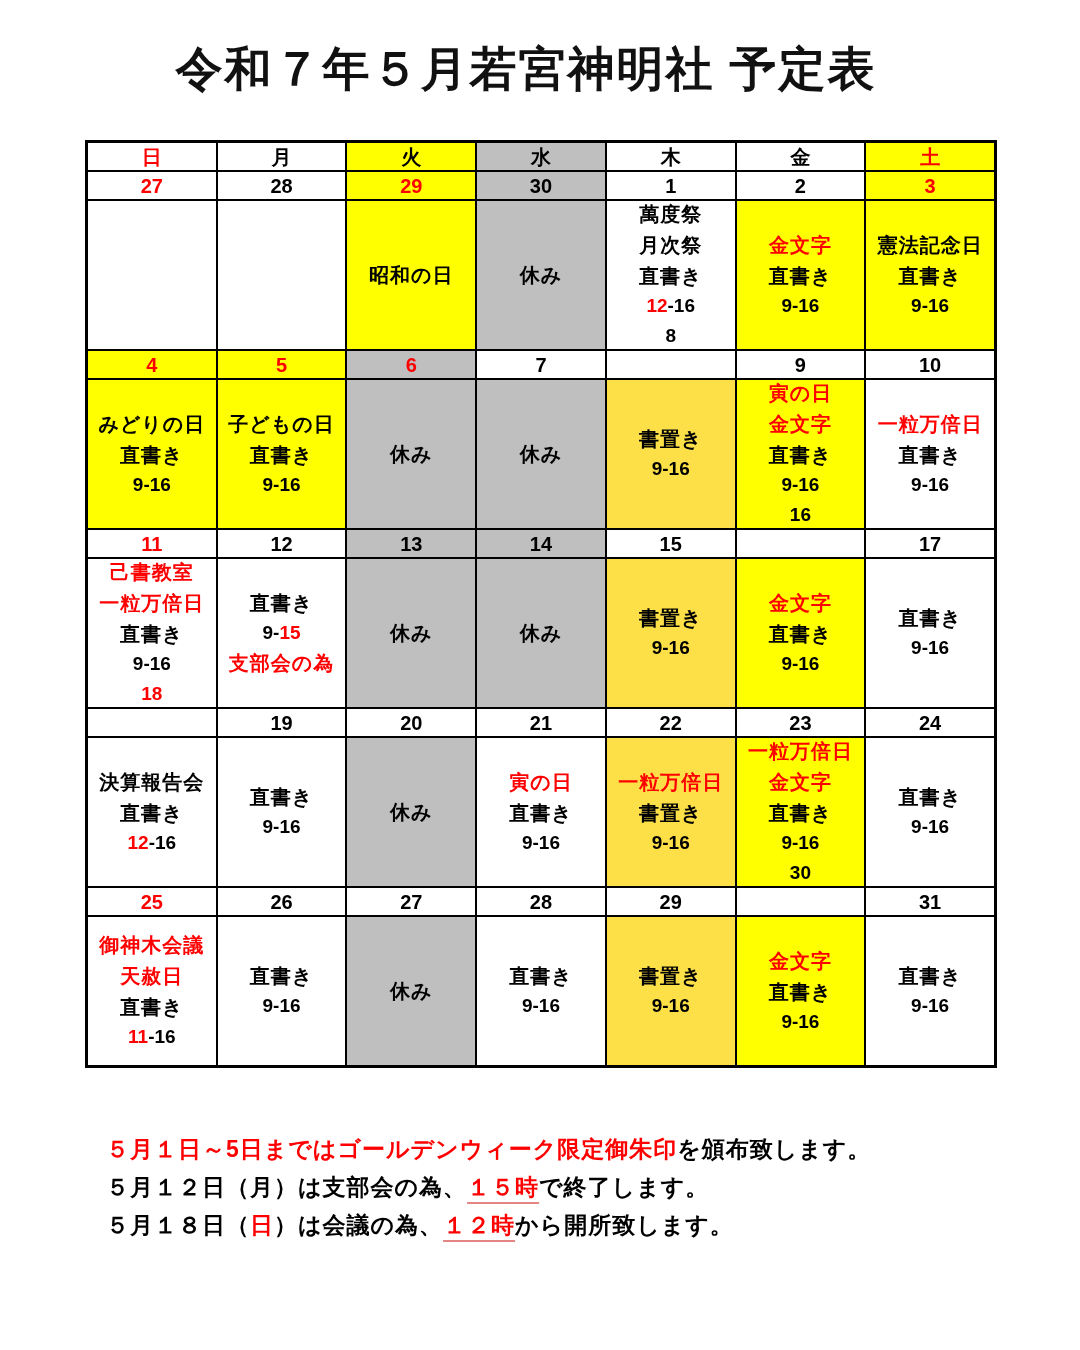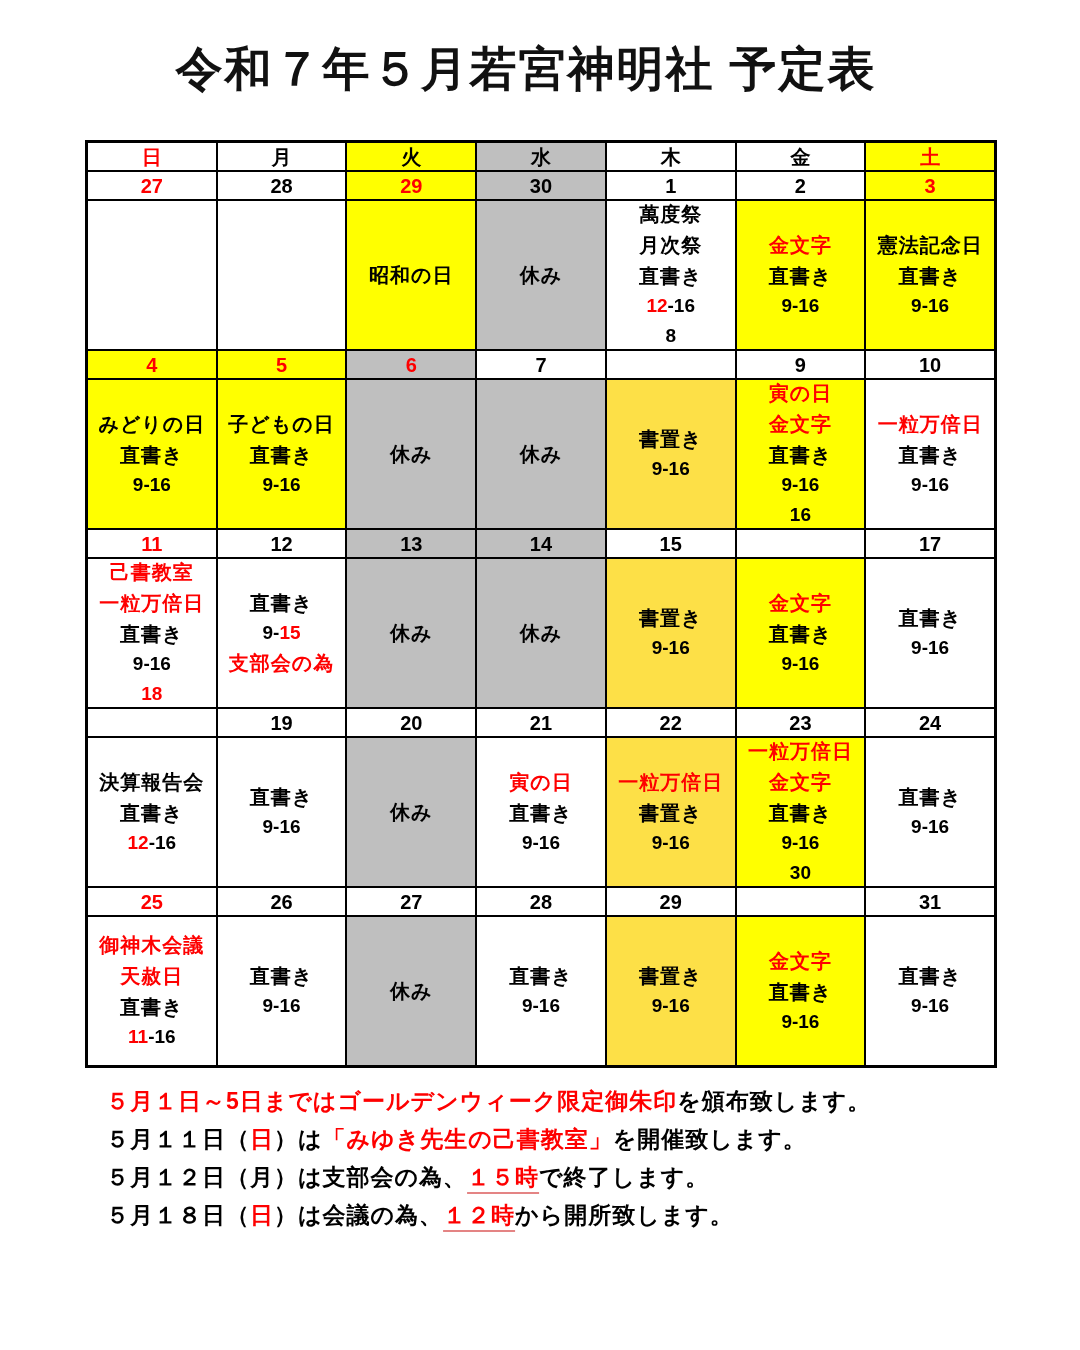--- a/index.html
+++ b/index.html
@@ -38,21 +38,21 @@
     letter-spacing:1px;
   }
   .cell-line.num{font-size:19px;letter-spacing:0;}
   .bg-white{background:#ffffff;}
   .bg-yellow{background:#ffff00;}
   .bg-gray{background:#bfbfbf;}
   .bg-blue{background:#fde047;}
   .fg-red,.red{color:#fe0000;}
   .fg-black{color:#000;}
   .notes{
-    position:absolute;left:106px;top:1090px;width:900px;
+    position:absolute;left:106px;top:1138px;width:900px;
   }
   .note-line{
     font-size:23px;font-weight:bold;line-height:1.0;margin-bottom:15px;
     letter-spacing:1px;white-space:nowrap;
   }
   .note-line span.u{
     text-decoration:underline;
     text-decoration-color:#e48484;
     text-decoration-thickness:2px;
     text-underline-offset:7px;
@@ -254,16 +254,15 @@
       <div class="cell-line num"><span>9-16</span></div>
     </div>
     <div class="content-cell bg-white">
       <div class="cell-line"><span>直書き</span></div>
       <div class="cell-line num"><span>9-16</span></div>
     </div>
   </div>
 
 <div class="notes">
     <div class="note-line"><span class="red">５月１日～5日まではゴールデンウィーク限定御朱印</span><span>を頒布致します。</span></div>
-    <div class="note-line"><span>５月１１日（</span><span class="red">日</span><span>）は</span><span class="red">「みゆき先生の己書教室」</span><span>を開催致します。</span></div>
     <div class="note-line"><span>５月１２日（月）は支部会の為、</span><span class="red u">１５時</span><span>で終了します。</span></div>
     <div class="note-line"><span>５月１８日（</span><span class="red">日</span><span>）は会議の為、</span><span class="red u">１２時</span><span>から開所致します。</span></div>
   </div>
 
 </body></html>

